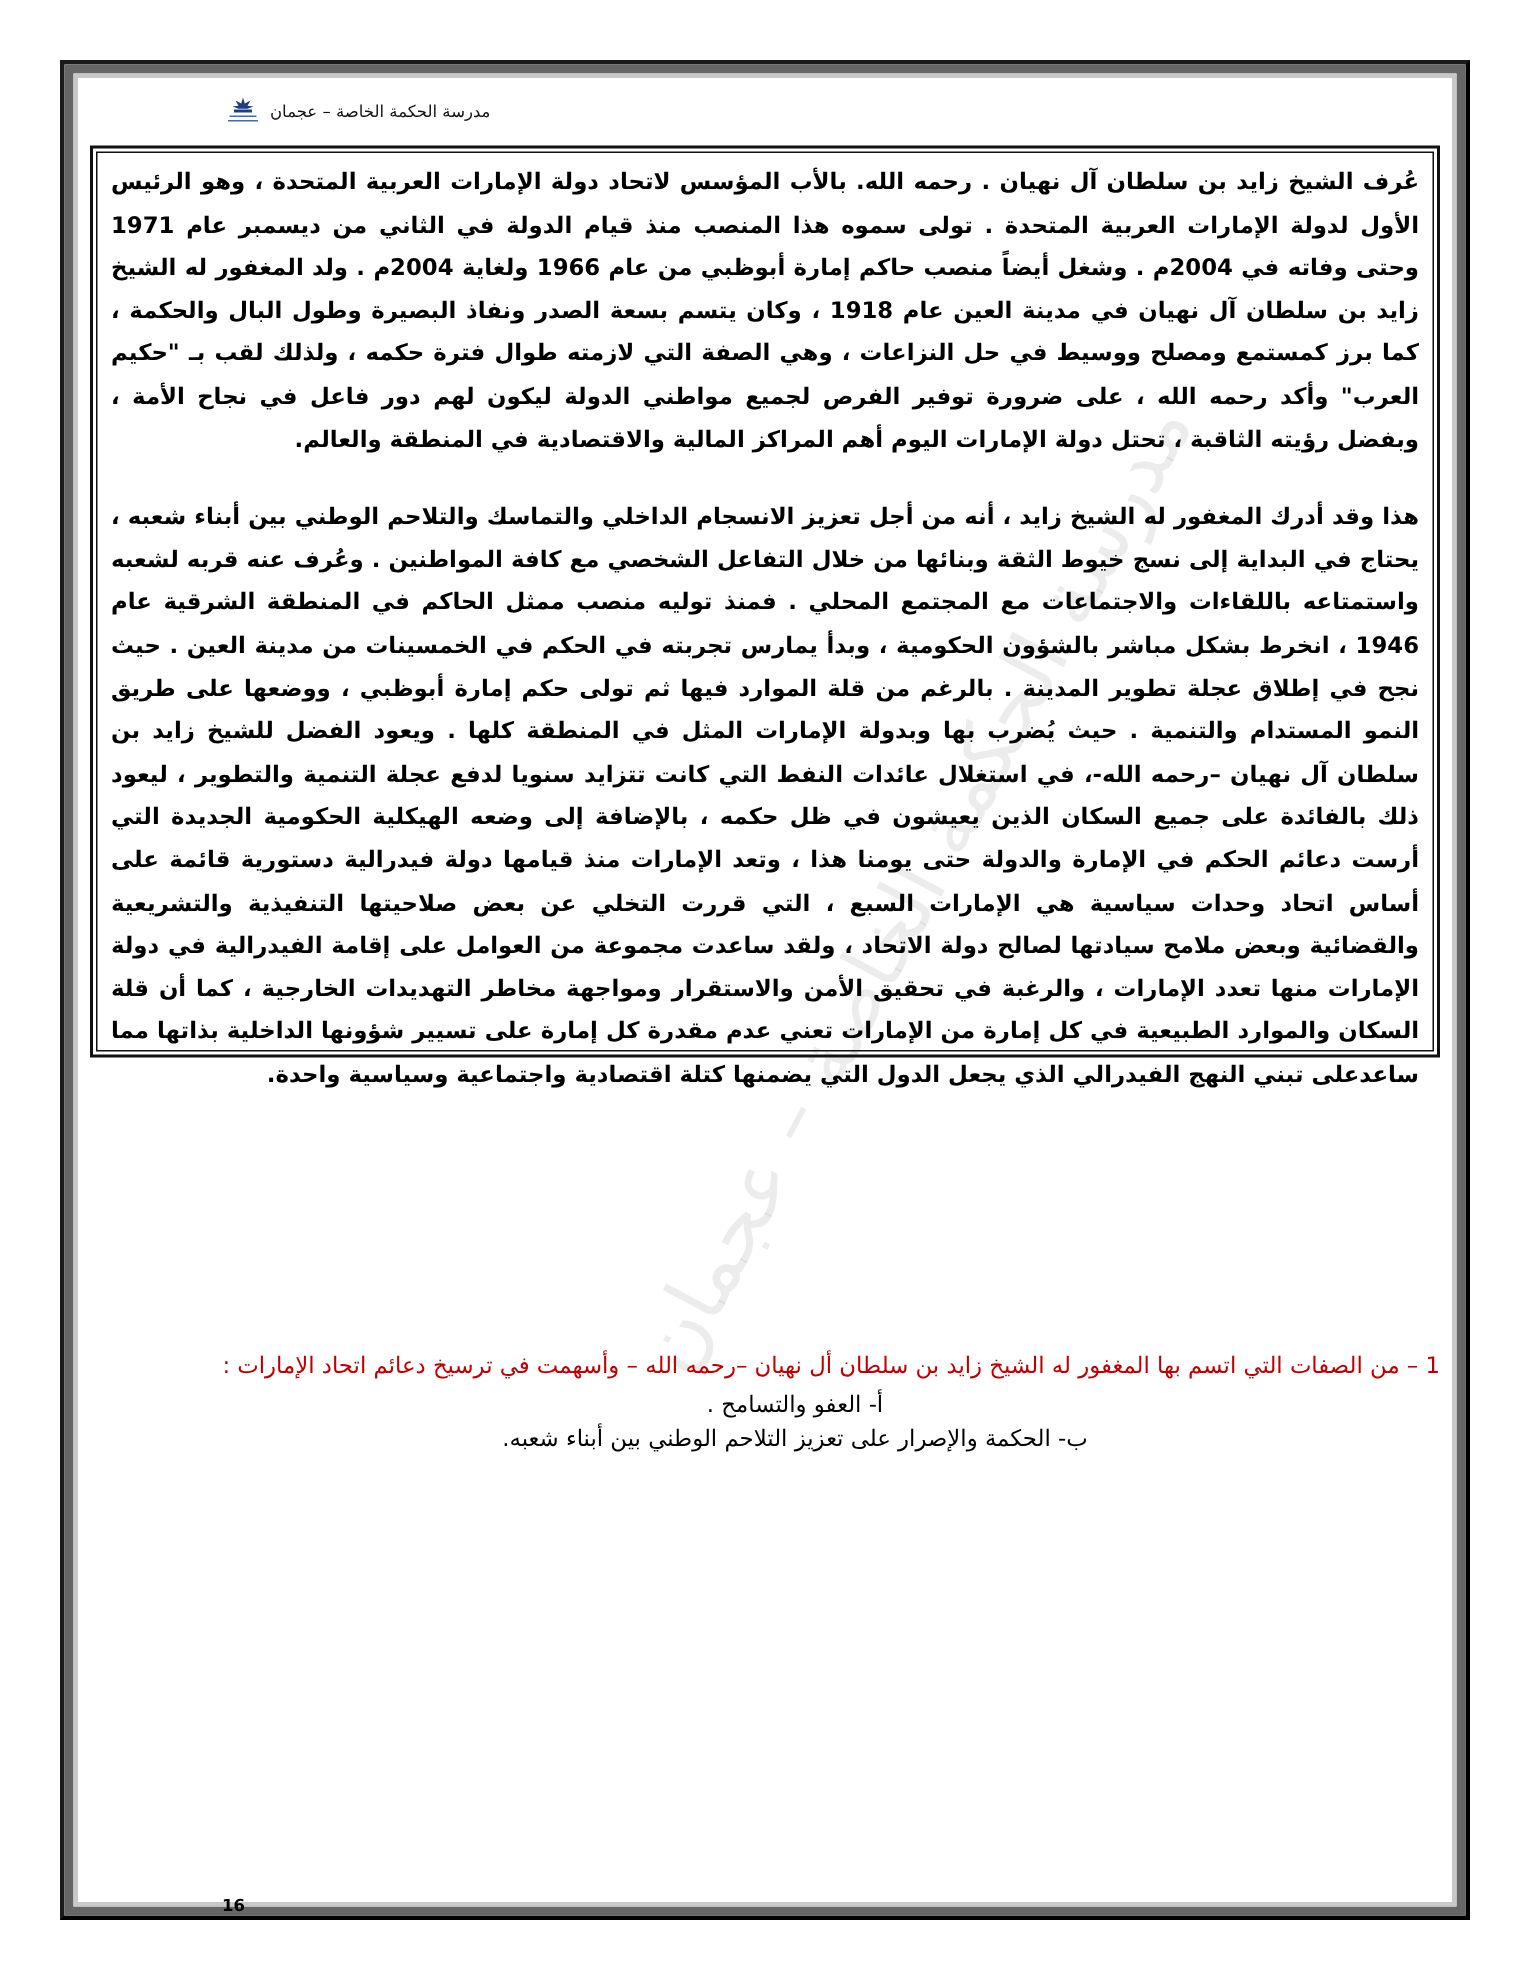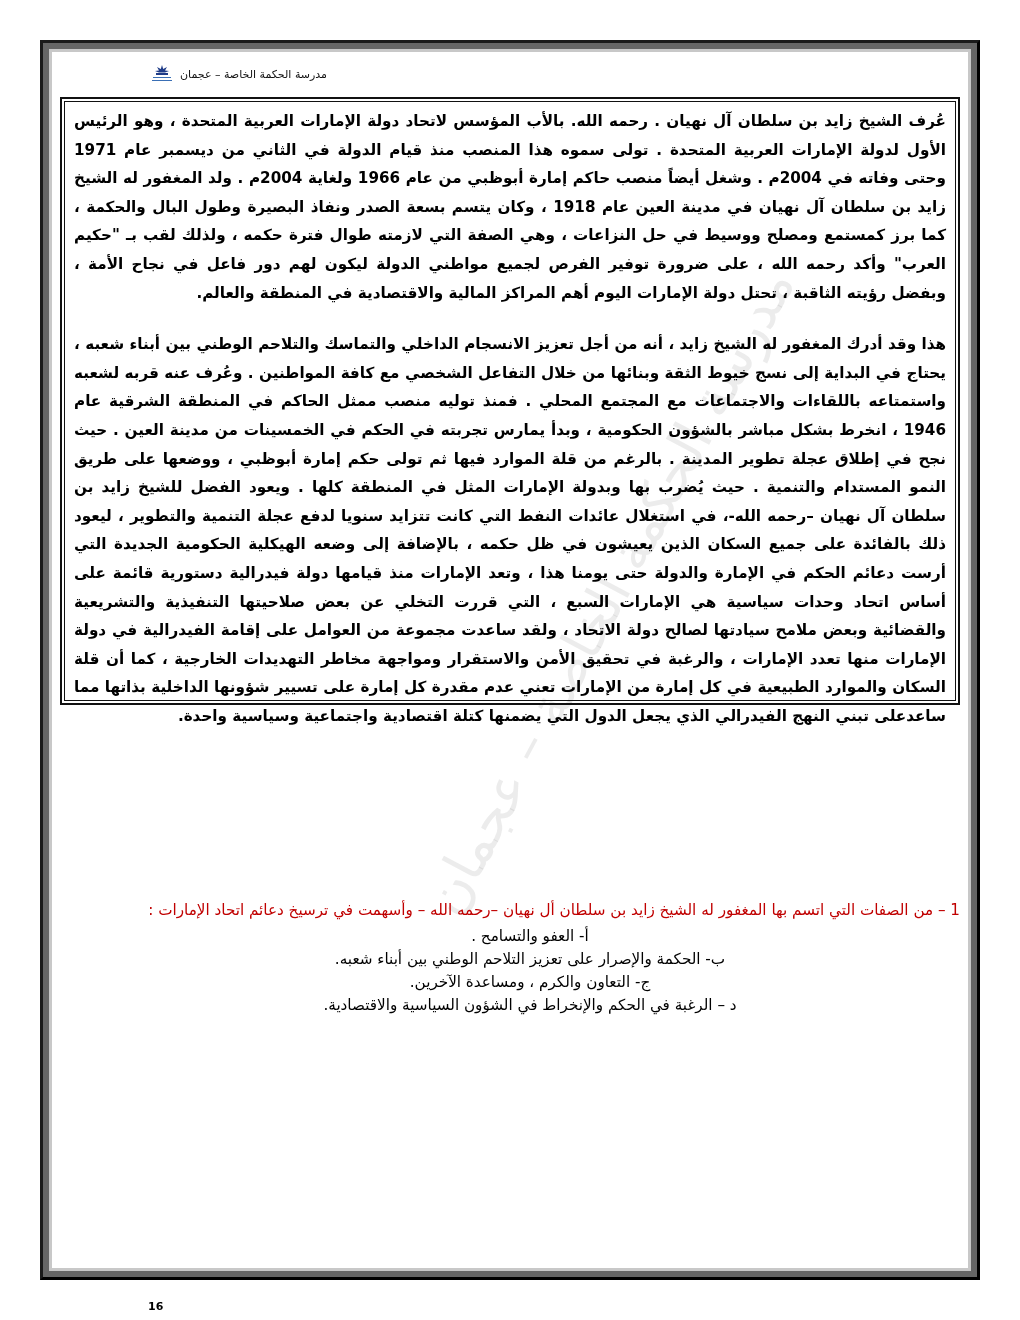--- a/index.html
+++ b/index.html
@@ -53,21 +53,21 @@
     }
     .question .q-title {
       color: #c00000; font-size: 15.2px; line-height: 25px; margin: 0;
     }
     .question .options { margin: 2px 0 0 0; padding: 0; list-style: none; text-align: center; }
     .question .options li {
       font-size: 15.2px; line-height: 23px; color: #000;
     }
 
     .page-number {
-      position: absolute; left: 148px; top: 1300px;
+      position: absolute; left: 148px; top: 1264px;
       font-family: "DejaVu Sans", sans-serif; font-weight: bold; font-size: 11px; color: #000;
     }
 
     .watermark {
       position: absolute; left: 160px; top: 560px;
       transform: rotate(-62deg); transform-origin: center;
       font-family: "DejaVu Sans", sans-serif; font-size: 54px; color: rgba(150,150,150,0.18);
       white-space: nowrap; direction: rtl; pointer-events: none;
       width: 900px; text-align: center;
     }
@@ -103,18 +103,16 @@
     <p>عُرف الشيخ زايد بن سلطان آل نهيان . رحمه الله. بالأب المؤسس لاتحاد دولة الإمارات العربية المتحدة ، وهو الرئيس الأول لدولة الإمارات العربية المتحدة . تولى سموه هذا المنصب منذ قيام الدولة في الثاني من ديسمبر عام 1971 وحتى وفاته في 2004م . وشغل أيضاً منصب حاكم إمارة أبوظبي من عام 1966 ولغاية 2004م . ولد المغفور له الشيخ زايد بن سلطان آل نهيان في مدينة العين عام 1918 ، وكان يتسم بسعة الصدر ونفاذ البصيرة وطول البال والحكمة ، كما برز كمستمع ومصلح ووسيط في حل النزاعات ، وهي الصفة التي لازمته طوال فترة حكمه ، ولذلك لقب بـ "حكيم العرب" وأكد رحمه الله ، على ضرورة توفير الفرص لجميع مواطني الدولة ليكون لهم دور  فاعل في نجاح الأمة ، وبفضل رؤيته الثاقبة ، تحتل دولة الإمارات اليوم أهم المراكز المالية والاقتصادية في المنطقة والعالم.</p>
     <p>هذا وقد أدرك المغفور له الشيخ زايد ، أنه من أجل تعزيز الانسجام الداخلي والتماسك والتلاحم الوطني بين أبناء شعبه ، يحتاج في البداية إلى نسج خيوط الثقة وبنائها من خلال التفاعل الشخصي مع كافة المواطنين . وعُرف عنه قربه لشعبه واستمتاعه باللقاءات  والاجتماعات مع المجتمع المحلي . فمنذ توليه منصب ممثل الحاكم في المنطقة الشرقية عام 1946 ، انخرط بشكل مباشر بالشؤون الحكومية ، وبدأ يمارس تجربته في الحكم في الخمسينات من مدينة العين . حيث نجح في إطلاق عجلة تطوير المدينة . بالرغم من قلة الموارد فيها ثم تولى حكم إمارة أبوظبي ، ووضعها على طريق النمو المستدام والتنمية . حيث يُضرب بها وبدولة الإمارات المثل في المنطقة كلها . ويعود الفضل للشيخ زايد بن سلطان آل نهيان –رحمه الله-، في استغلال عائدات النفط التي كانت تتزايد سنويا لدفع عجلة التنمية والتطوير ، ليعود ذلك بالفائدة على جميع السكان الذين يعيشون في ظل حكمه ، بالإضافة إلى وضعه الهيكلية الحكومية الجديدة التي أرست دعائم الحكم في الإمارة والدولة حتى يومنا هذا ، وتعد الإمارات منذ قيامها دولة فيدرالية دستورية قائمة على أساس اتحاد وحدات سياسية هي الإمارات السبع ، التي قررت التخلي عن بعض صلاحيتها التنفيذية والتشريعية والقضائية  وبعض ملامح سيادتها لصالح دولة الاتحاد ، ولقد ساعدت مجموعة من العوامل على إقامة الفيدرالية في دولة الإمارات منها تعدد الإمارات ، والرغبة في تحقيق الأمن والاستقرار ومواجهة مخاطر التهديدات الخارجية ، كما أن قلة السكان والموارد الطبيعية في كل إمارة من الإمارات تعني عدم مقدرة كل إمارة على تسيير شؤونها الداخلية بذاتها مما ساعدعلى تبني النهج الفيدرالي الذي يجعل الدول التي يضمنها كتلة اقتصادية واجتماعية وسياسية واحدة.</p>
   </div>
 </div>
 
 <div class="question">
   <p class="q-title">1 – من الصفات التي اتسم بها المغفور له الشيخ زايد بن سلطان أل نهيان –رحمه الله – وأسهمت في ترسيخ دعائم اتحاد الإمارات :</p>
   <ul class="options">
     <li>أ- العفو والتسامح .</li>
     <li>ب- الحكمة والإصرار على تعزيز التلاحم الوطني بين أبناء شعبه.</li>
-    <li>ج- التعاون والكرم ، ومساعدة الآخرين.</li>
-    <li>د – الرغبة في الحكم والإنخراط في الشؤون السياسية والاقتصادية.</li>
   </ul>
 </div>
 
 <div class="page-number">16</div>
 
 </body></html>

